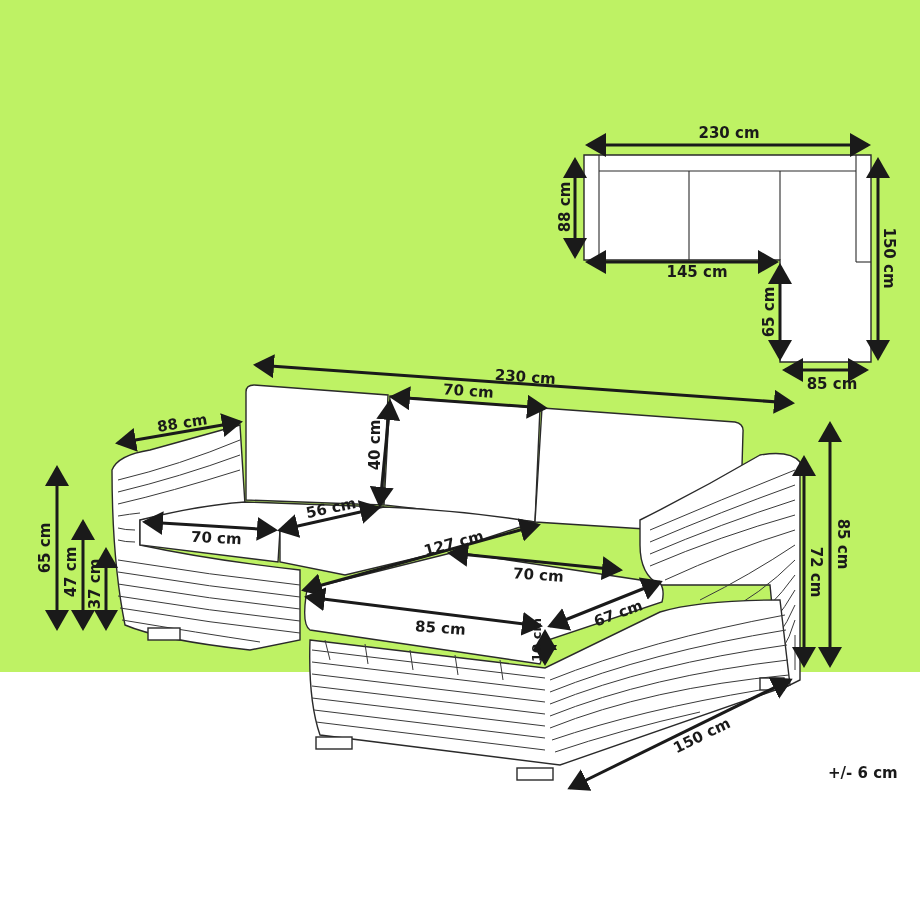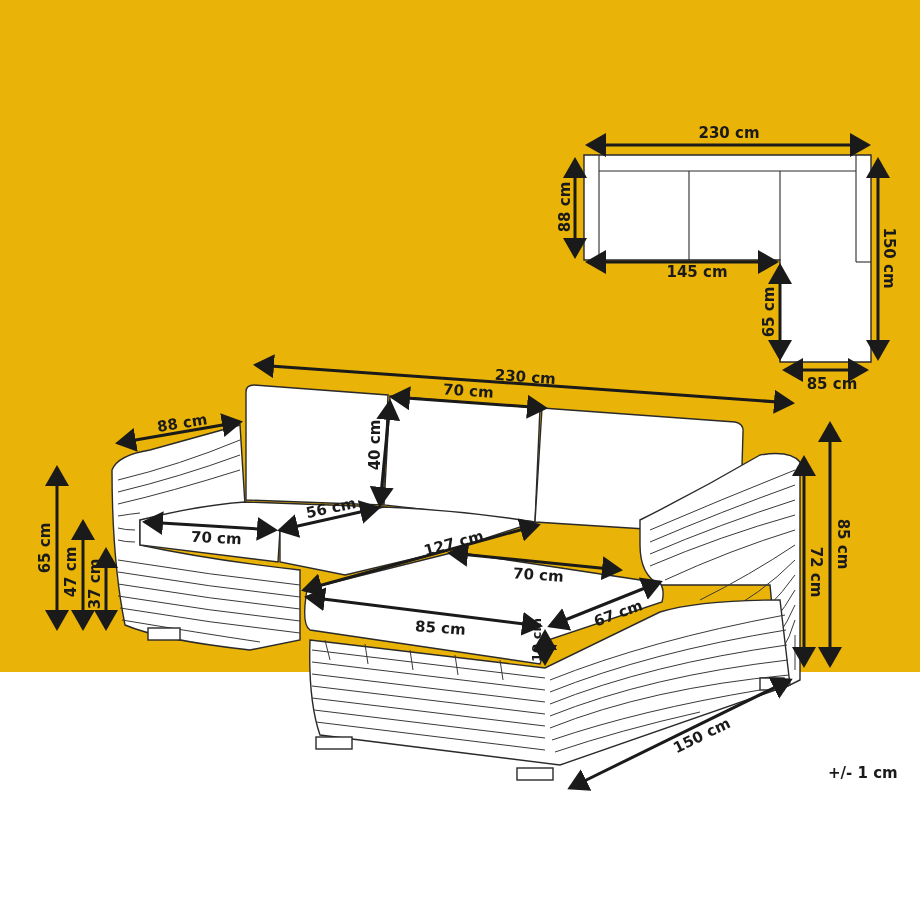--- a/index.html
+++ b/index.html
@@ -1,17 +1,17 @@
 <!DOCTYPE html>
 <html><head>
 <meta charset="utf-8">
 <style>
   html, body { margin:0; padding:0; background:#ffffff; }
   body { width:920px; height:920px; overflow:hidden; font-family:"DejaVu Sans", sans-serif; }
-  #stage { position:relative; width:920px; height:672px; background:#eab308; }
+  #stage { position:relative; width:920px; height:672px; background:#bef264; }
   svg { position:absolute; left:0; top:0; }
   .lbl { font-family:"DejaVu Sans", sans-serif; font-weight:bold; font-size:15px; fill:#1a1a1a; }
   .dim { stroke:#1a1a1a; stroke-width:3; fill:none; }
   .outline { stroke:#2a2a2a; stroke-width:1.4; fill:#fff; }
   .thin { stroke:#2a2a2a; stroke-width:1.1; fill:none; }
   .weave { stroke:#3a3a3a; stroke-width:1; fill:none; }
   .tol { position:absolute; left:828px; top:764px; font-weight:bold; font-size:15px; color:#1a1a1a; }
 </style>
 </head>
 <body>
@@ -152,14 +152,14 @@
   <text class="lbl" transform="translate(440,633) rotate(4)" text-anchor="middle">85 cm</text>
   <text class="lbl" transform="translate(620,618) rotate(-20)" text-anchor="middle">67 cm</text>
   <text class="lbl" transform="translate(541,640) rotate(-90)" text-anchor="middle" style="font-size:13px">10 cm</text>
   <text class="lbl" transform="translate(704,740) rotate(-26)" text-anchor="middle">150 cm</text>
   <text class="lbl" transform="translate(50,548) rotate(-90)" text-anchor="middle">65 cm</text>
   <text class="lbl" transform="translate(76,572) rotate(-90)" text-anchor="middle">47 cm</text>
   <text class="lbl" transform="translate(100,584) rotate(-90)" text-anchor="middle">37 cm</text>
   <text class="lbl" transform="translate(811,572) rotate(90)" text-anchor="middle">72 cm</text>
   <text class="lbl" transform="translate(838,544) rotate(90)" text-anchor="middle">85 cm</text>
 </svg>
-<div class="tol">+/- 1 cm</div>
+<div class="tol">+/- 6 cm</div>
 </div>
 
 </body></html>

